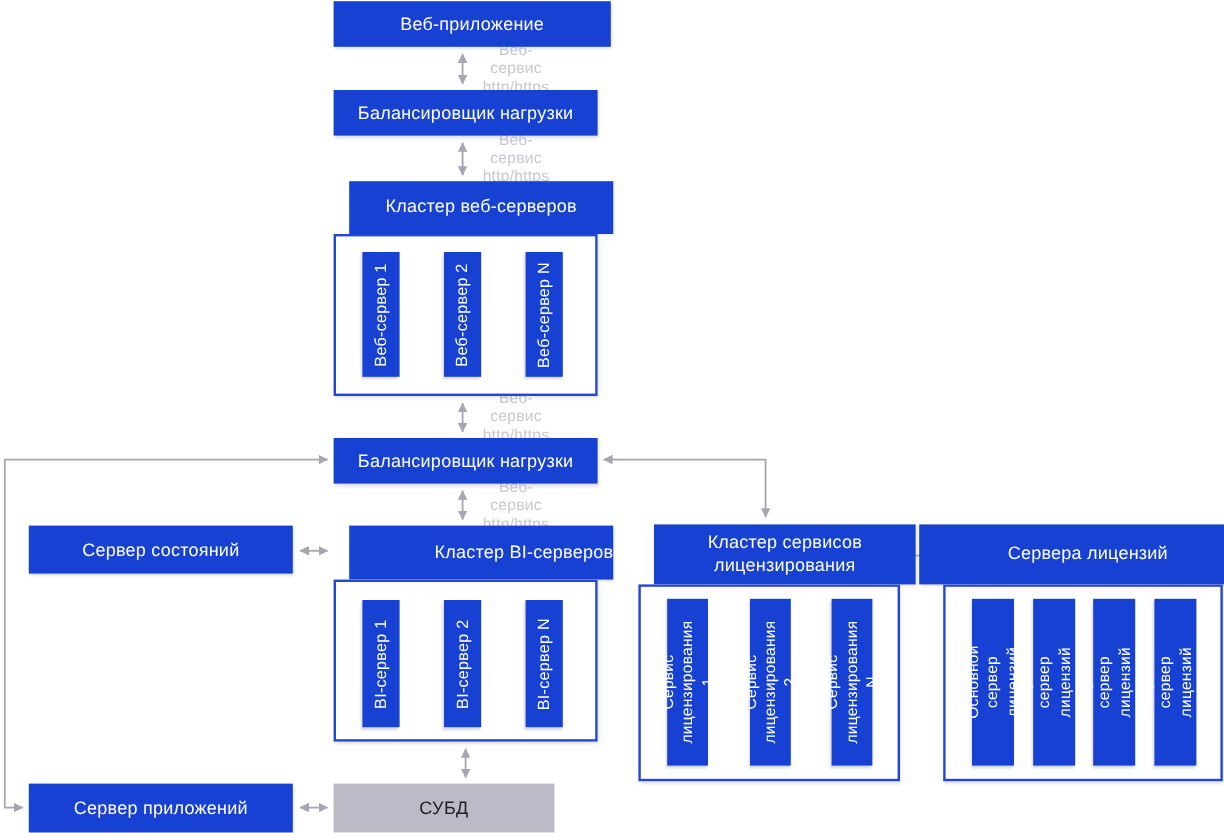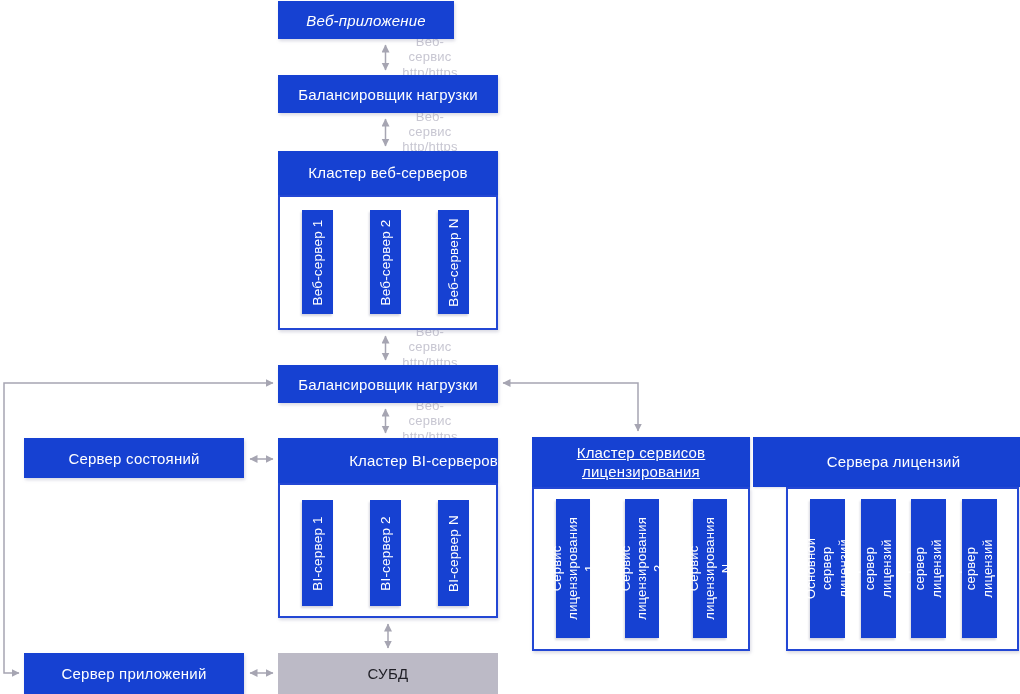--- a/index.html
+++ b/index.html
@@ -12,20 +12,21 @@
     position:absolute;background:#1641d2;color:#ffffff;
     display:flex;align-items:center;justify-content:center;text-align:center;
     font-size:15px;letter-spacing:.2px;
     box-shadow:1px 2px 3px rgba(150,150,175,.35);
   }
   .cluster-head{
     position:absolute;background:#1641d2;color:#ffffff;
     display:flex;align-items:center;justify-content:center;text-align:center;
     font-size:15px;letter-spacing:.2px;line-height:1.3;
     box-shadow:1px 1px 2px rgba(150,150,175,.3);
+    margin-left:13px;
   }
   .cluster-head .head-txt{max-width:190px;}
   .cluster-body{
     position:absolute;background:#ffffff;border:2px solid #2347d4;box-sizing:border-box;
     box-shadow:1px 2px 3px rgba(150,150,175,.35);
   }
   .vbox{
     position:absolute;background:#1641d2;
     display:flex;align-items:center;justify-content:center;
     box-shadow:-1px 2px 2px rgba(150,150,175,.4);
@@ -77,21 +78,21 @@
   <div class="edge-label" style="left:398px;top:113px;width:64px;height:37px;">Веб-
 сервис
 http/https</div>
   <div class="edge-label" style="left:398px;top:330px;width:64px;height:34px;">Веб-
 сервис
 http/https</div>
   <div class="edge-label" style="left:398px;top:403px;width:64px;height:36px;">Веб-
 сервис
 http/https</div>
 
-  <div class="box" style="left:278px;top:1px;width:176px;height:38px;font-style:italic;">Веб-приложение</div>
+  <div class="box" style="left:278px;top:1px;width:231px;height:38px;">Веб-приложение</div>
 
   <div class="box" style="left:278px;top:75px;width:220px;height:38px;">Балансировщик нагрузки</div>
 
   <div class="cluster-head" style="left:278px;top:151px;width:220px;height:44px;">
     <span class="head-txt">Кластер веб-серверов</span>
   </div>
   <div class="cluster-body" style="left:278px;top:195px;width:220px;height:135px;"></div>
   <div class="vbox" style="left:302px;top:210px;width:31px;height:104px;">
     <span class="vlabel">Веб-сервер 1</span>
   </div>
@@ -114,23 +115,23 @@
   <div class="vbox" style="left:370px;top:500px;width:31px;height:106px;">
     <span class="vlabel">BI-сервер 2</span>
   </div>
   <div class="vbox" style="left:438px;top:500px;width:31px;height:106px;">
     <span class="vlabel">BI-сервер N</span>
   </div>
 
   <div class="box" style="left:24px;top:653px;width:220px;height:41px;">Сервер приложений</div>
   <div class="box" style="left:24px;top:438px;width:220px;height:40px;">Сервер состояний</div>
 
-  <div class="dbms-box" style="left:278px;top:653px;width:220px;height:41px;">СУБД</div>
+  <div class="dbms-box" style="left:278px;top:653px;width:184px;height:41px;">СУБД</div>
 
-  <div class="cluster-head" style="left:532px;top:437px;width:218px;height:50px;text-decoration:underline;">
+  <div class="cluster-head" style="left:532px;top:437px;width:218px;height:50px;">
     <span class="head-txt">Кластер сервисов лицензирования</span>
   </div>
   <div class="cluster-body" style="left:532px;top:487px;width:218px;height:164px;"></div>
   <div class="vbox" style="left:556px;top:499px;width:34px;height:139px;">
     <span class="vlabel wrap" style="width:132px;">Сервис лицензирования 1</span>
   </div>
   <div class="vbox" style="left:625px;top:499px;width:34px;height:139px;">
     <span class="vlabel wrap" style="width:132px;">Сервис лицензирования 2</span>
   </div>
   <div class="vbox" style="left:693px;top:499px;width:34px;height:139px;">

